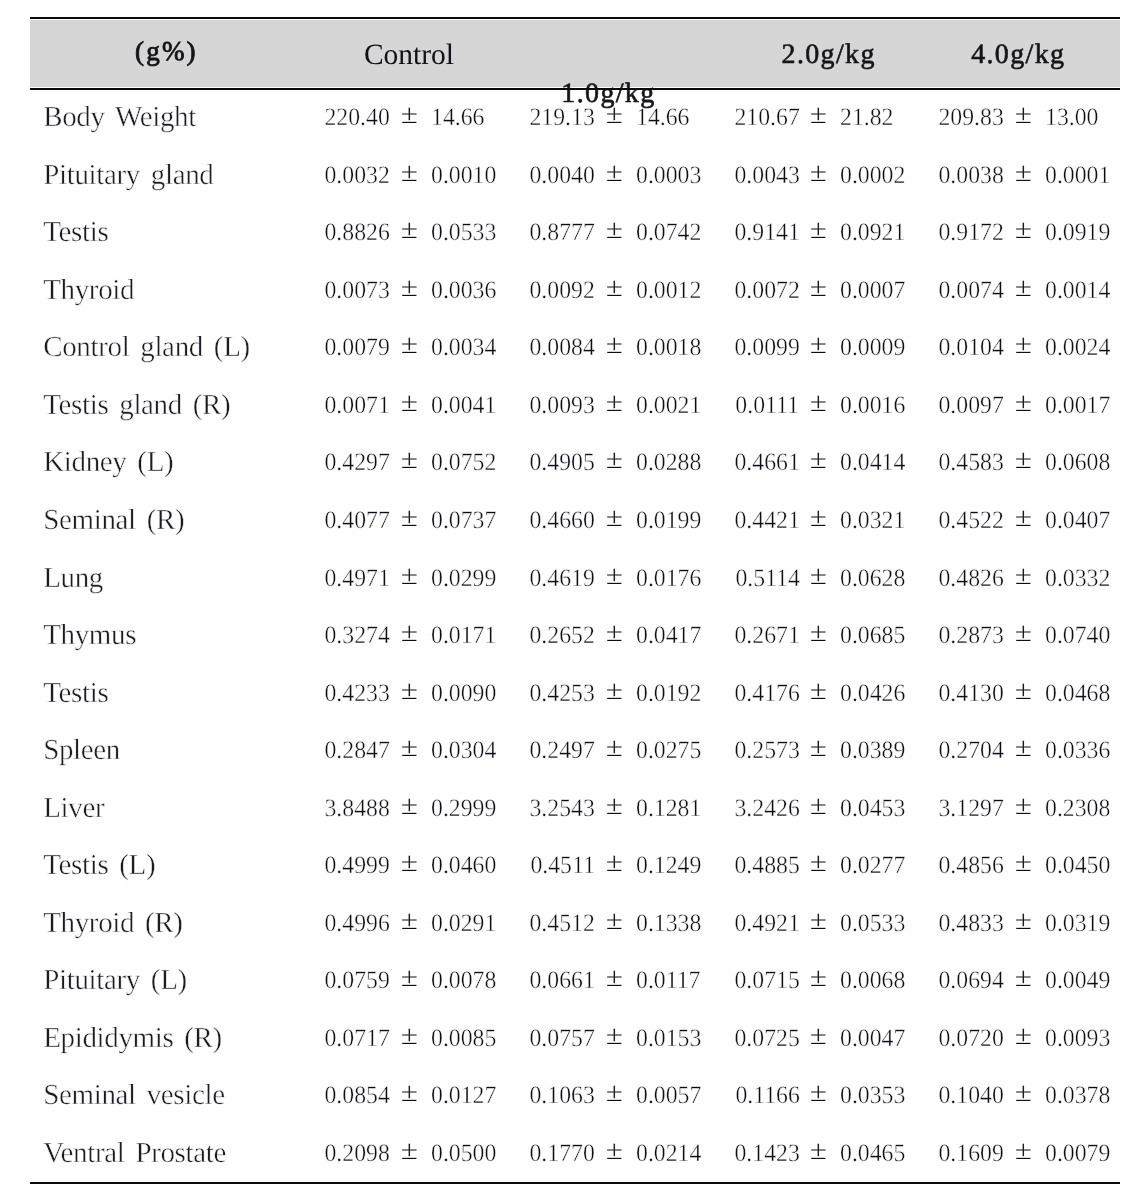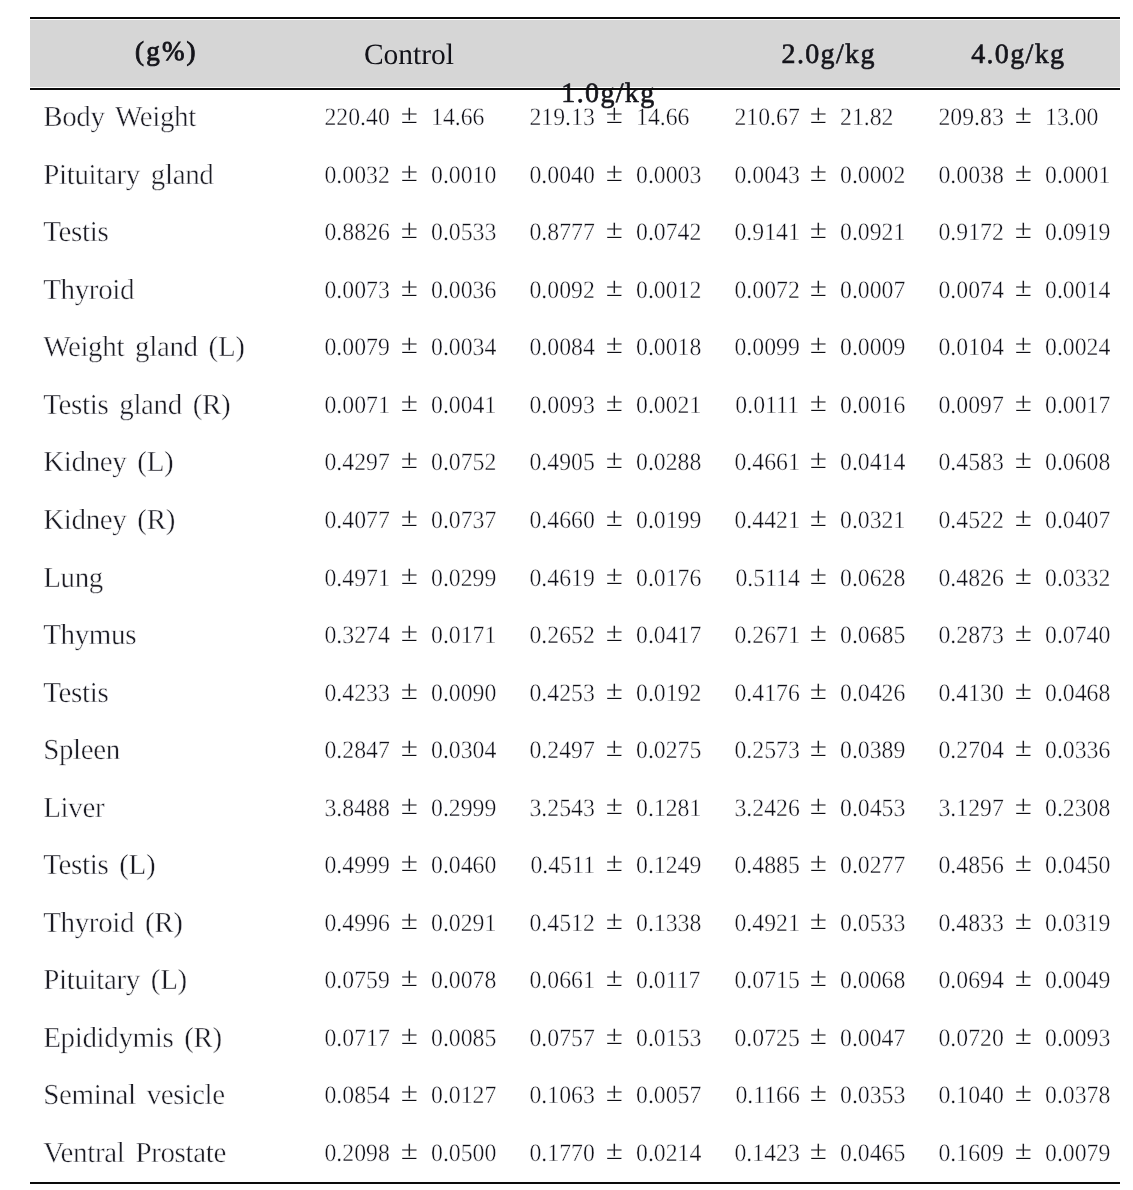--- a/index.html
+++ b/index.html
@@ -152,21 +152,21 @@
           <span class="pm"><i>±</i></span>
           <span class="sd"><span class="num">0.0007</span></span>
         </div>
       <div class="cell val vc3">
           <span class="mean"><span class="num">0.0074</span></span>
           <span class="pm"><i>±</i></span>
           <span class="sd"><span class="num">0.0014</span></span>
         </div>
     </div>
     <div class="drow">
-      <div class="cell organ">Weight gland (L)</div>
+      <div class="cell organ">Control gland (L)</div>
       <div class="cell val vc0">
           <span class="mean"><span class="num">0.0079</span></span>
           <span class="pm"><i>±</i></span>
           <span class="sd"><span class="num">0.0034</span></span>
         </div>
       <div class="cell val vc1">
           <span class="mean"><span class="num">0.0084</span></span>
           <span class="pm"><i>±</i></span>
           <span class="sd"><span class="num">0.0018</span></span>
         </div>
@@ -221,21 +221,21 @@
           <span class="pm"><i>±</i></span>
           <span class="sd"><span class="num">0.0414</span></span>
         </div>
       <div class="cell val vc3">
           <span class="mean"><span class="num">0.4583</span></span>
           <span class="pm"><i>±</i></span>
           <span class="sd"><span class="num">0.0608</span></span>
         </div>
     </div>
     <div class="drow">
-      <div class="cell organ">Kidney (R)</div>
+      <div class="cell organ">Seminal (R)</div>
       <div class="cell val vc0">
           <span class="mean"><span class="num">0.4077</span></span>
           <span class="pm"><i>±</i></span>
           <span class="sd"><span class="num">0.0737</span></span>
         </div>
       <div class="cell val vc1">
           <span class="mean"><span class="num">0.4660</span></span>
           <span class="pm"><i>±</i></span>
           <span class="sd"><span class="num">0.0199</span></span>
         </div>

